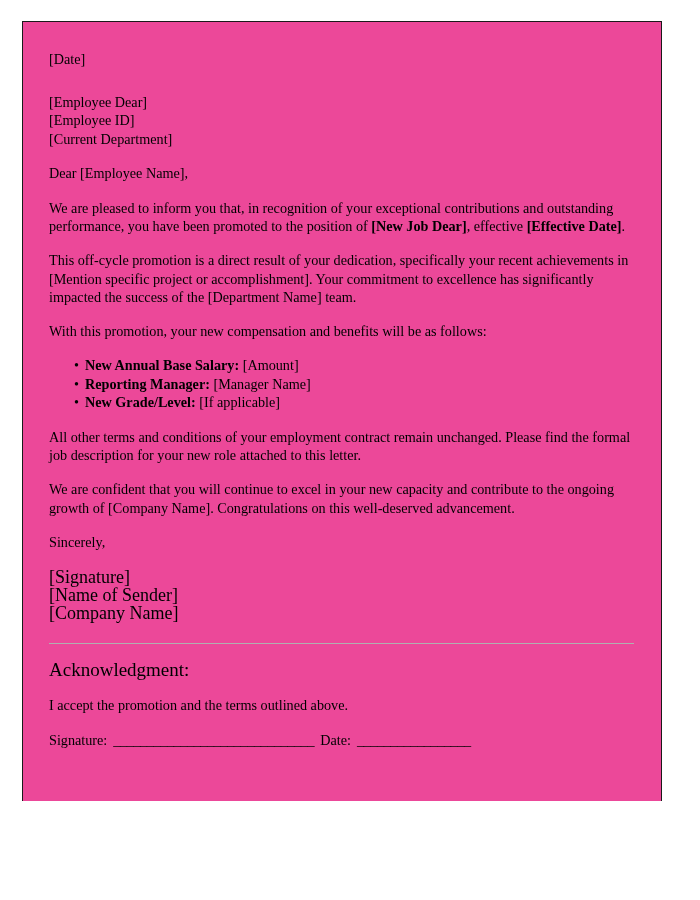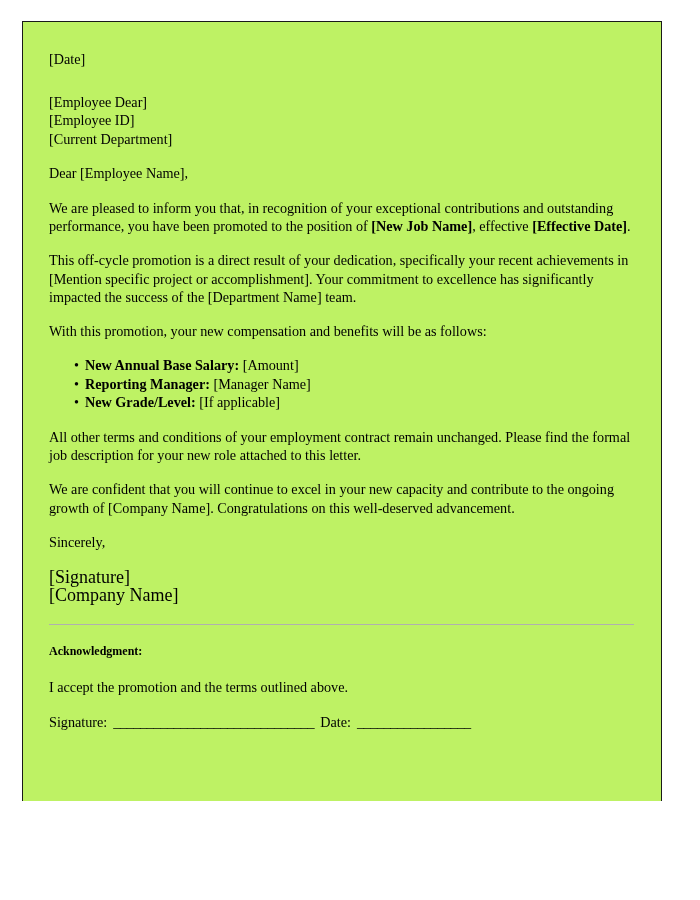--- a/index.html
+++ b/index.html
@@ -19,21 +19,21 @@
     position: absolute;
     left: 22px;
     top: 21px;
     width: 640px;
     height: 780px;
     border-left: 1.5px solid #1a1a1a;
     border-right: 1.5px solid #1a1a1a;
     border-top: 1.5px solid #1a1a1a;
     border-bottom: none;
     box-sizing: border-box;
-    background: #bef264;
+    background: #ec4899;
   }
 
   .doc-body {
     position: absolute;
     left: 26px;
     top: 28px;
     width: 586px;
   }
 
   p, ul {
@@ -109,23 +109,23 @@
 
   .divider {
     border: none;
     border-top: 1px solid #b0b0b0;
     margin: 0 0 17px 0;
     width: 585px;
     height: 0;
   }
 
   .ack-heading {
-    font-size: 12px;
+    font-size: 19px;
     line-height: 18.2px;
-    font-weight: bold;
+    font-weight: normal;
     margin-bottom: 17px;
   }
 
   .ack-text {
     font-size: 14.2px;
     line-height: 18.2px;
     margin-bottom: 17px;
   }
 
   .ack-fields {
@@ -146,21 +146,21 @@
 
     <div class="addr-block">
       <span class="addr-line">[Employee Dear]</span>
       <span class="addr-line">[Employee ID]</span>
       <span class="addr-line">[Current Department]</span>
     </div>
 
 
     <p class="salutation">Dear [Employee Name],</p>
 
-    <p class="para"><span>We are pleased to inform you that, in recognition of your exceptional contributions and outstanding performance, you have been promoted to the position of </span><span class="bold">[New Job Name]</span><span>, effective </span><span class="bold">[Effective Date]</span><span>.</span></p>
+    <p class="para"><span>We are pleased to inform you that, in recognition of your exceptional contributions and outstanding performance, you have been promoted to the position of </span><span class="bold">[New Job Dear]</span><span>, effective </span><span class="bold">[Effective Date]</span><span>.</span></p>
 
     <p class="para">This off-cycle promotion is a direct result of your dedication, specifically your recent achievements in [Mention specific project or accomplishment]. Your commitment to excellence has significantly impacted the success of the [Department Name] team.</p>
 
     <p class="para">With this promotion, your new compensation and benefits will be as follows:</p>
 
     <ul class="bullet-list">
       <li>
         <span class="bullet-dot">•</span><span class="bold">New Annual Base Salary:</span><span> [Amount]</span>
       </li>
       <li>
@@ -172,20 +172,21 @@
     </ul>
 
     <p class="para">All other terms and conditions of your employment contract remain unchanged. Please find the formal job description for your new role attached to this letter.</p>
 
     <p class="para">We are confident that you will continue to excel in your new capacity and contribute to the ongoing growth of [Company Name]. Congratulations on this well-deserved advancement.</p>
 
     <p class="sign-off">Sincerely,</p>
 
     <div class="signature-block">
       <span class="sig-line">[Signature]</span>
+      <span class="sig-line">[Name of Sender]</span>
       <span class="sig-line">[Company Name]</span>
     </div>
 
     <hr class="divider">
 
     <p class="ack-heading">Acknowledgment:</p>
 
     <p class="ack-text">I accept the promotion and the terms outlined above.</p>
 
     <p class="ack-fields"><span>Signature:</span><span class="field-gap"></span><span class="field-rule">______________________________</span><span class="field-gap"></span><span>Date:</span><span class="field-gap"></span><span class="field-rule">_________________</span></p>

